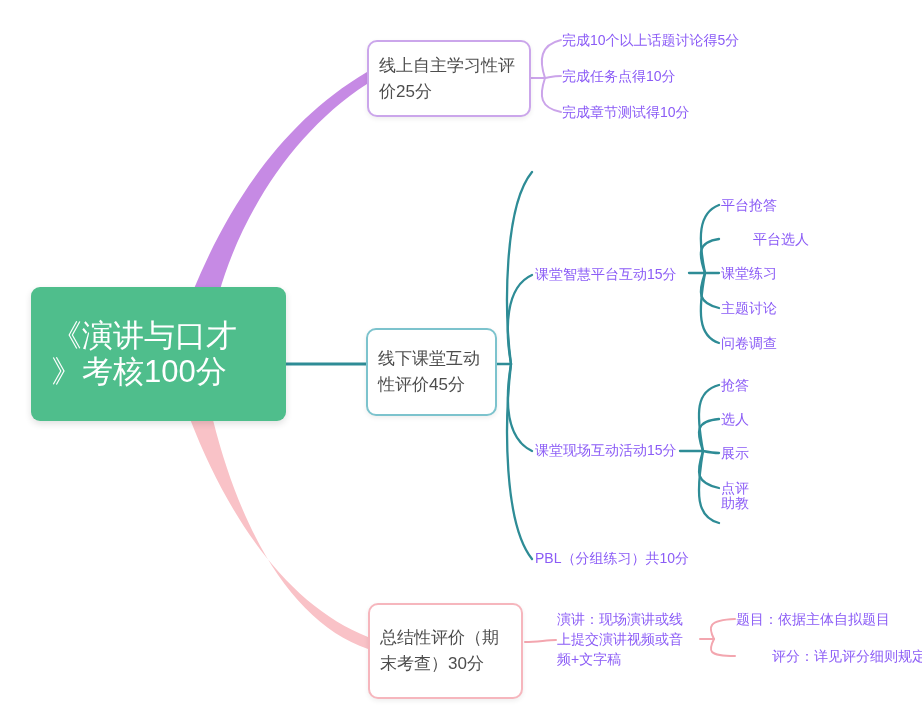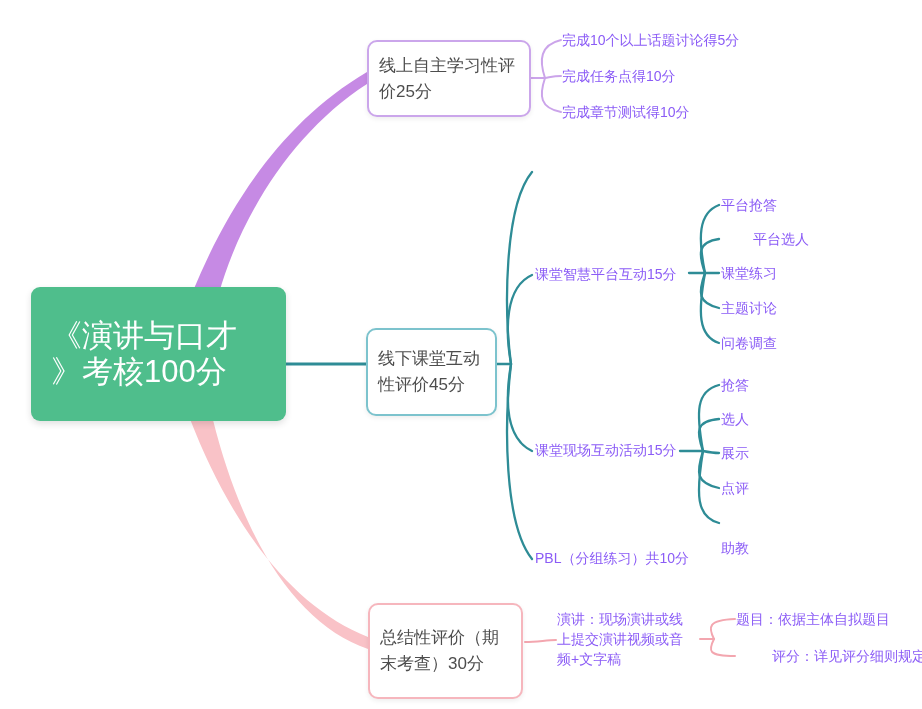--- a/index.html
+++ b/index.html
@@ -94,19 +94,19 @@
   <div class="leaf" style="left:721px;top:195px;">平台抢答</div>
   <div class="leaf" style="left:753px;top:229px;">平台选人</div>
   <div class="leaf" style="left:721px;top:263px;">课堂练习</div>
   <div class="leaf" style="left:721px;top:298px;">主题讨论</div>
   <div class="leaf" style="left:721px;top:333px;">问卷调查</div>
 
   <div class="leaf" style="left:721px;top:375px;">抢答</div>
   <div class="leaf" style="left:721px;top:409px;">选人</div>
   <div class="leaf" style="left:721px;top:443px;">展示</div>
   <div class="leaf" style="left:721px;top:478px;">点评</div>
-  <div class="leaf" style="left:721px;top:538px;">助教</div>
+  <div class="leaf" style="left:721px;top:493px;">助教</div>
 
   <div class="leaf wrap" style="left:557px;top:609px;">演讲：现场演讲或线上提交演讲视频或音频+文字稿</div>
   <div class="leaf" style="left:736px;top:609px;">题目：依据主体自拟题目</div>
   <div class="leaf" style="left:772px;top:646px;">评分：详见评分细则规定</div>
 
 </div>
 
 </body></html>

